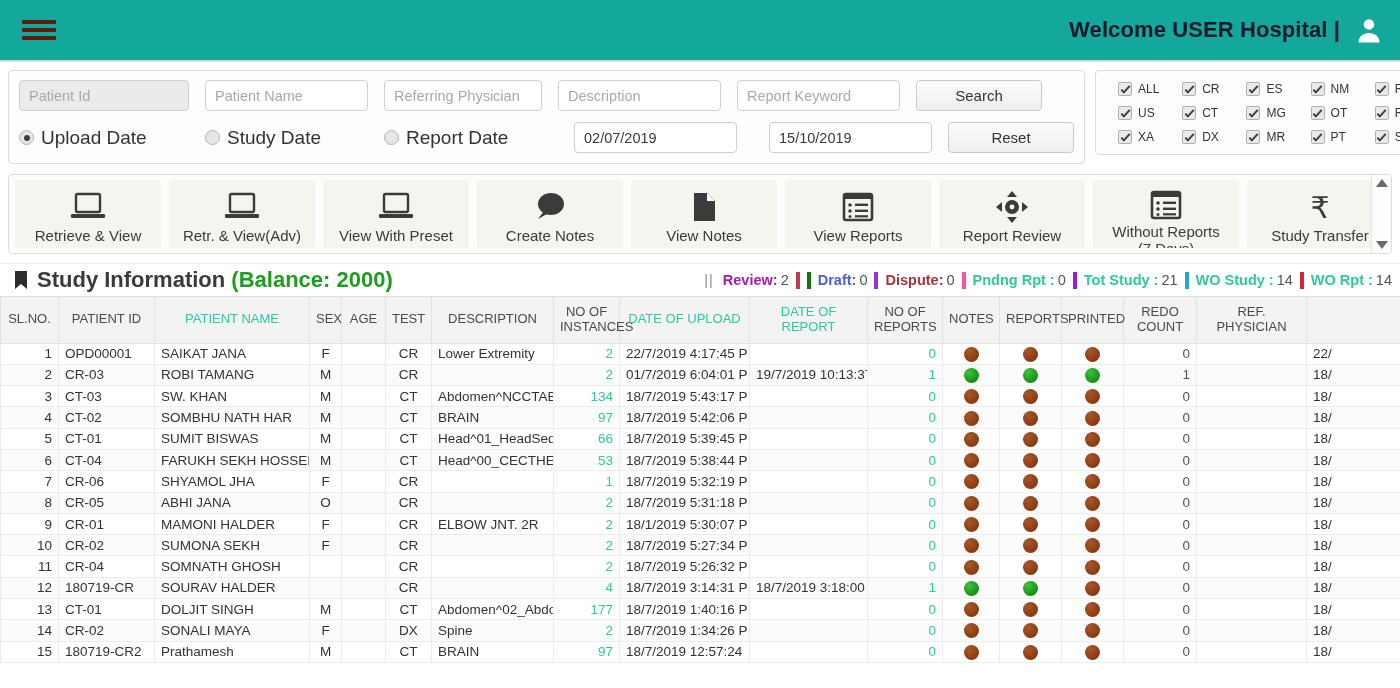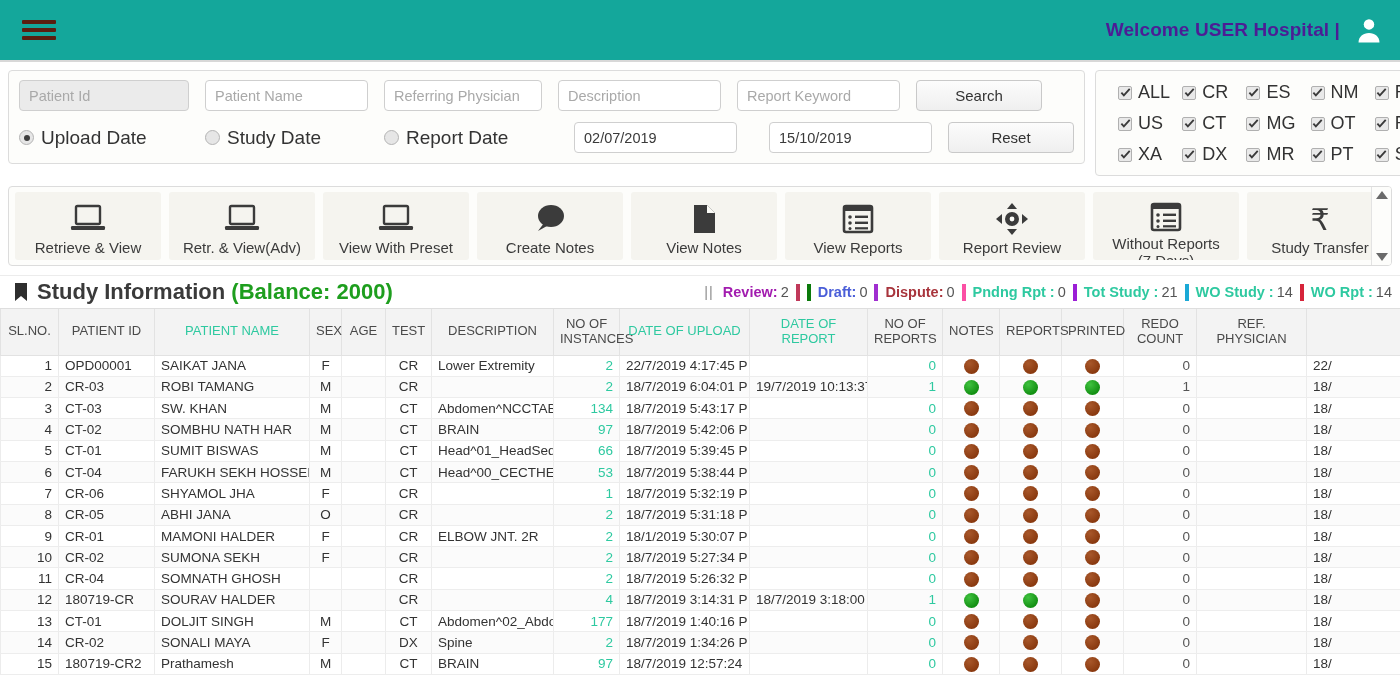--- a/index.html
+++ b/index.html
@@ -17,21 +17,21 @@
     display: flex;
     align-items: center;
     justify-content: space-between;
     padding: 0 16px 0 22px;
     border-bottom: 2px solid #d8d8d8;
   }
   #hamburger { width: 34px; height: 26px; display: flex; flex-direction: column;
     justify-content: space-between; cursor: pointer; padding: 3px 0; }
   #hamburger span { display: block; height: 4px; background: #5a1f10; border-radius: 1px; }
   #header-right { display: flex; align-items: center; gap: 14px; }
-  #welcome-text { color: #4c1d95; font-size: 19px; font-weight: bold; letter-spacing: .1px; }
+  #welcome-text { color: #0f172a; font-size: 22px; font-weight: bold; letter-spacing: .1px; }
   #avatar-icon { width: 30px; height: 30px; display: block; }
 
   
   #search-panel {
     display: flex; align-items: flex-start; gap: 0;
     padding: 8px 8px 0 8px;
   }
   .panel-box {
     border: 1px solid #dcdcdc; border-radius: 4px; background: #fdfdfb;
   }
@@ -75,21 +75,21 @@
   #modality-panel { width: 357px; padding: 11px 12px 10px 22px; }
   .mod-row { display: flex; gap: 0; }
   .mod-row + .mod-row { margin-top: 10px; }
   .mod-item { display: flex; align-items: center; gap: 6px; width: 68px; cursor: pointer; }
   .cbx {
     width: 14px; height: 14px; border: 1px solid #b0b0b0; border-radius: 2px;
     background: #e9e9e9; display: flex; align-items: center; justify-content: center;
     flex: none;
   }
   .cbx svg { width: 11px; height: 11px; display: block; }
-  .mod-item .lbl { font-size: 18px; color: #333; }
+  .mod-item .lbl { font-size: 12px; color: #333; }
 
   
   #toolbar-outer {
     margin: 10px 8px 0 8px; border: 1px solid #dcdcdc; border-radius: 4px;
     background: #fdfdfb; display: flex; height: 80px; overflow: hidden;
   }
   #toolbar { flex: 1; display: flex; gap: 8px; padding: 5px 6px; overflow: hidden; }
   .tool {
     width: 146px; flex: none; background: #f5f4ef; border-radius: 3px;
     display: flex; flex-direction: column; align-items: center;
@@ -572,21 +572,21 @@
         </tr>
         <tr>
           <td class="num">2</td>
           <td class="">CR-03</td>
           <td class="">ROBI TAMANG</td>
           <td class="ctr">M</td>
           <td class="ctr"></td>
           <td class="ctr">CR</td>
           <td class=""></td>
           <td class="teal">2</td>
-          <td class="">18/7/2019 6:04:01 P</td>
+          <td class="">01/7/2019 6:04:01 P</td>
           <td class="">19/7/2019 10:13:37 </td>
           <td class="teal">1</td>
           <td class="ctr"><span class="dot green"></span></td>
           <td class="ctr"><span class="dot green"></span></td>
           <td class="ctr"><span class="dot green"></span></td>
           <td class="redo">1</td>
           <td class=""></td>
           <td class="">18/</td>
         </tr>
         <tr>

